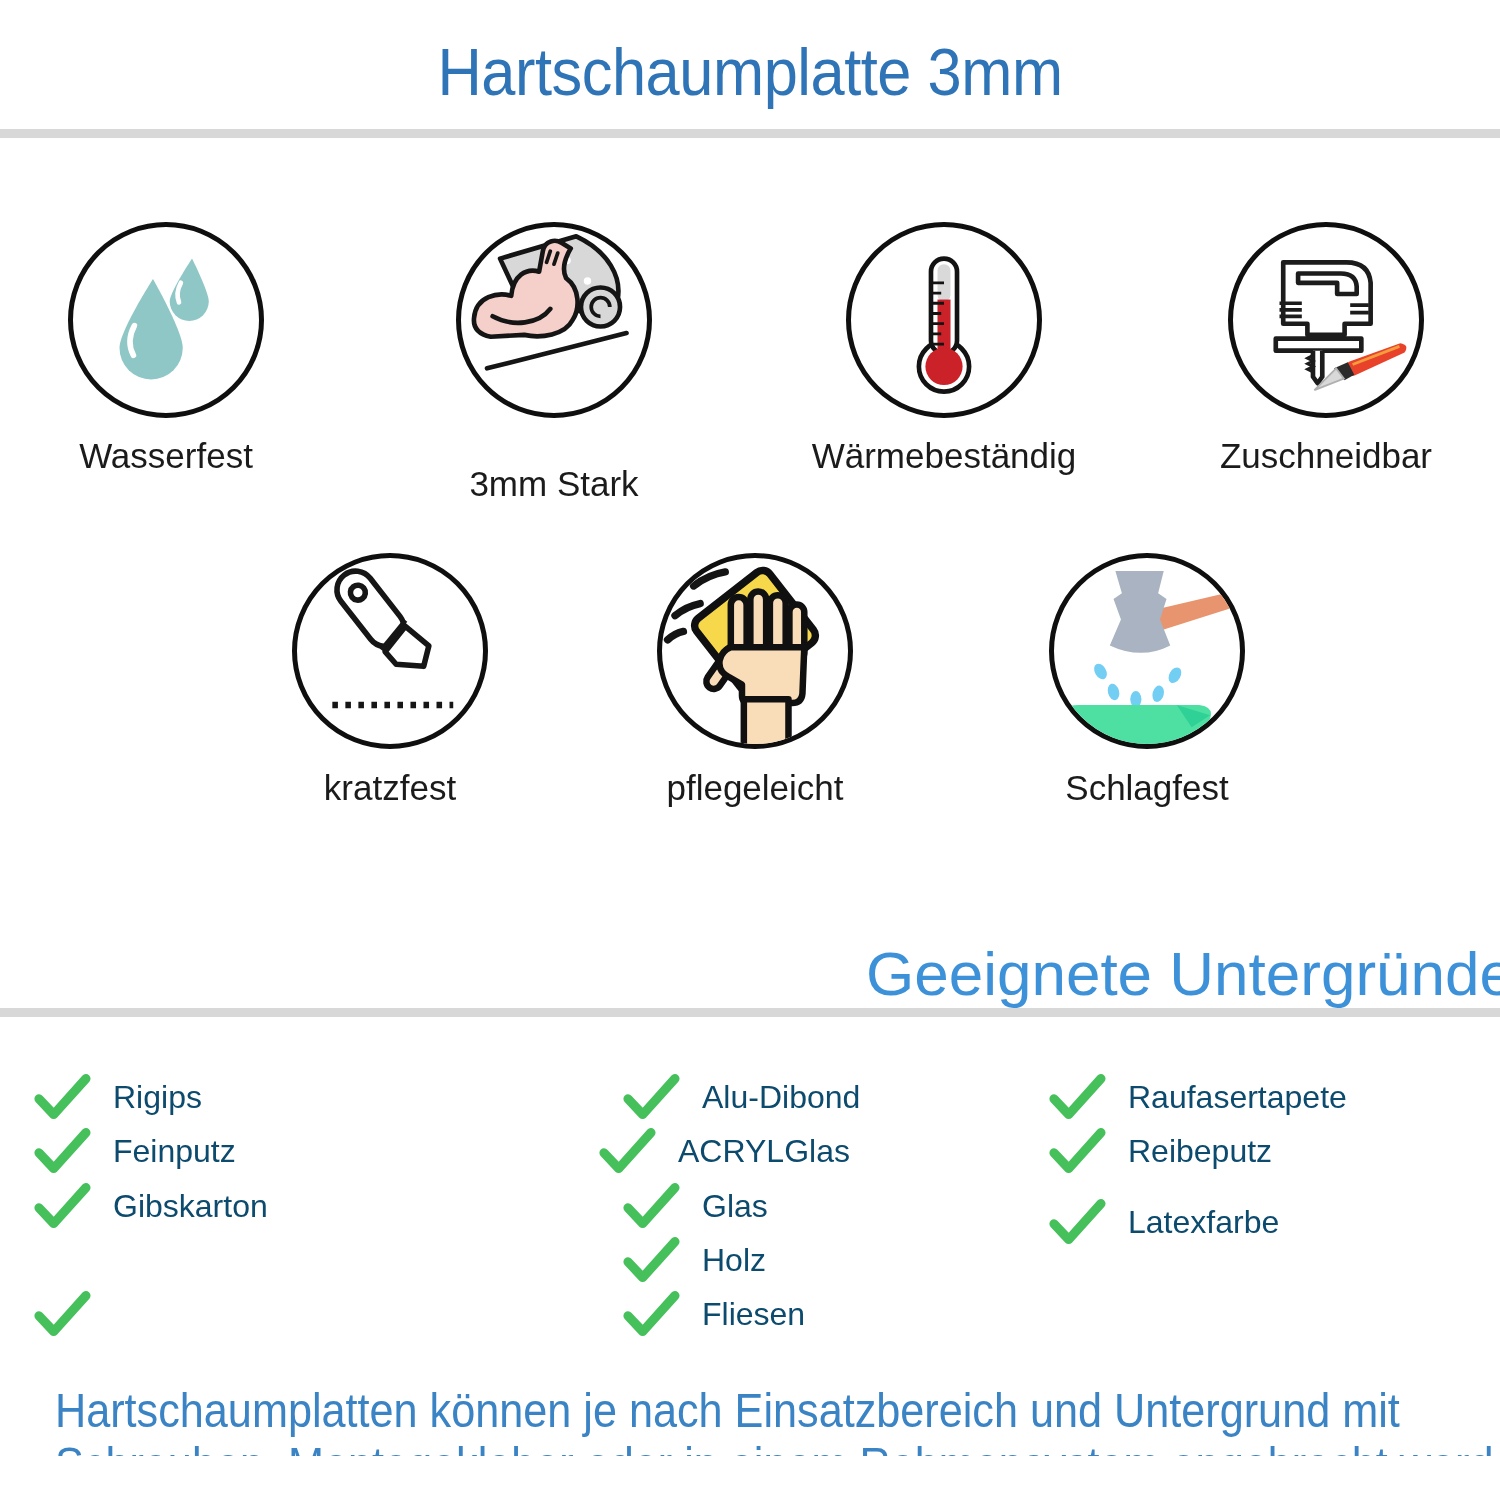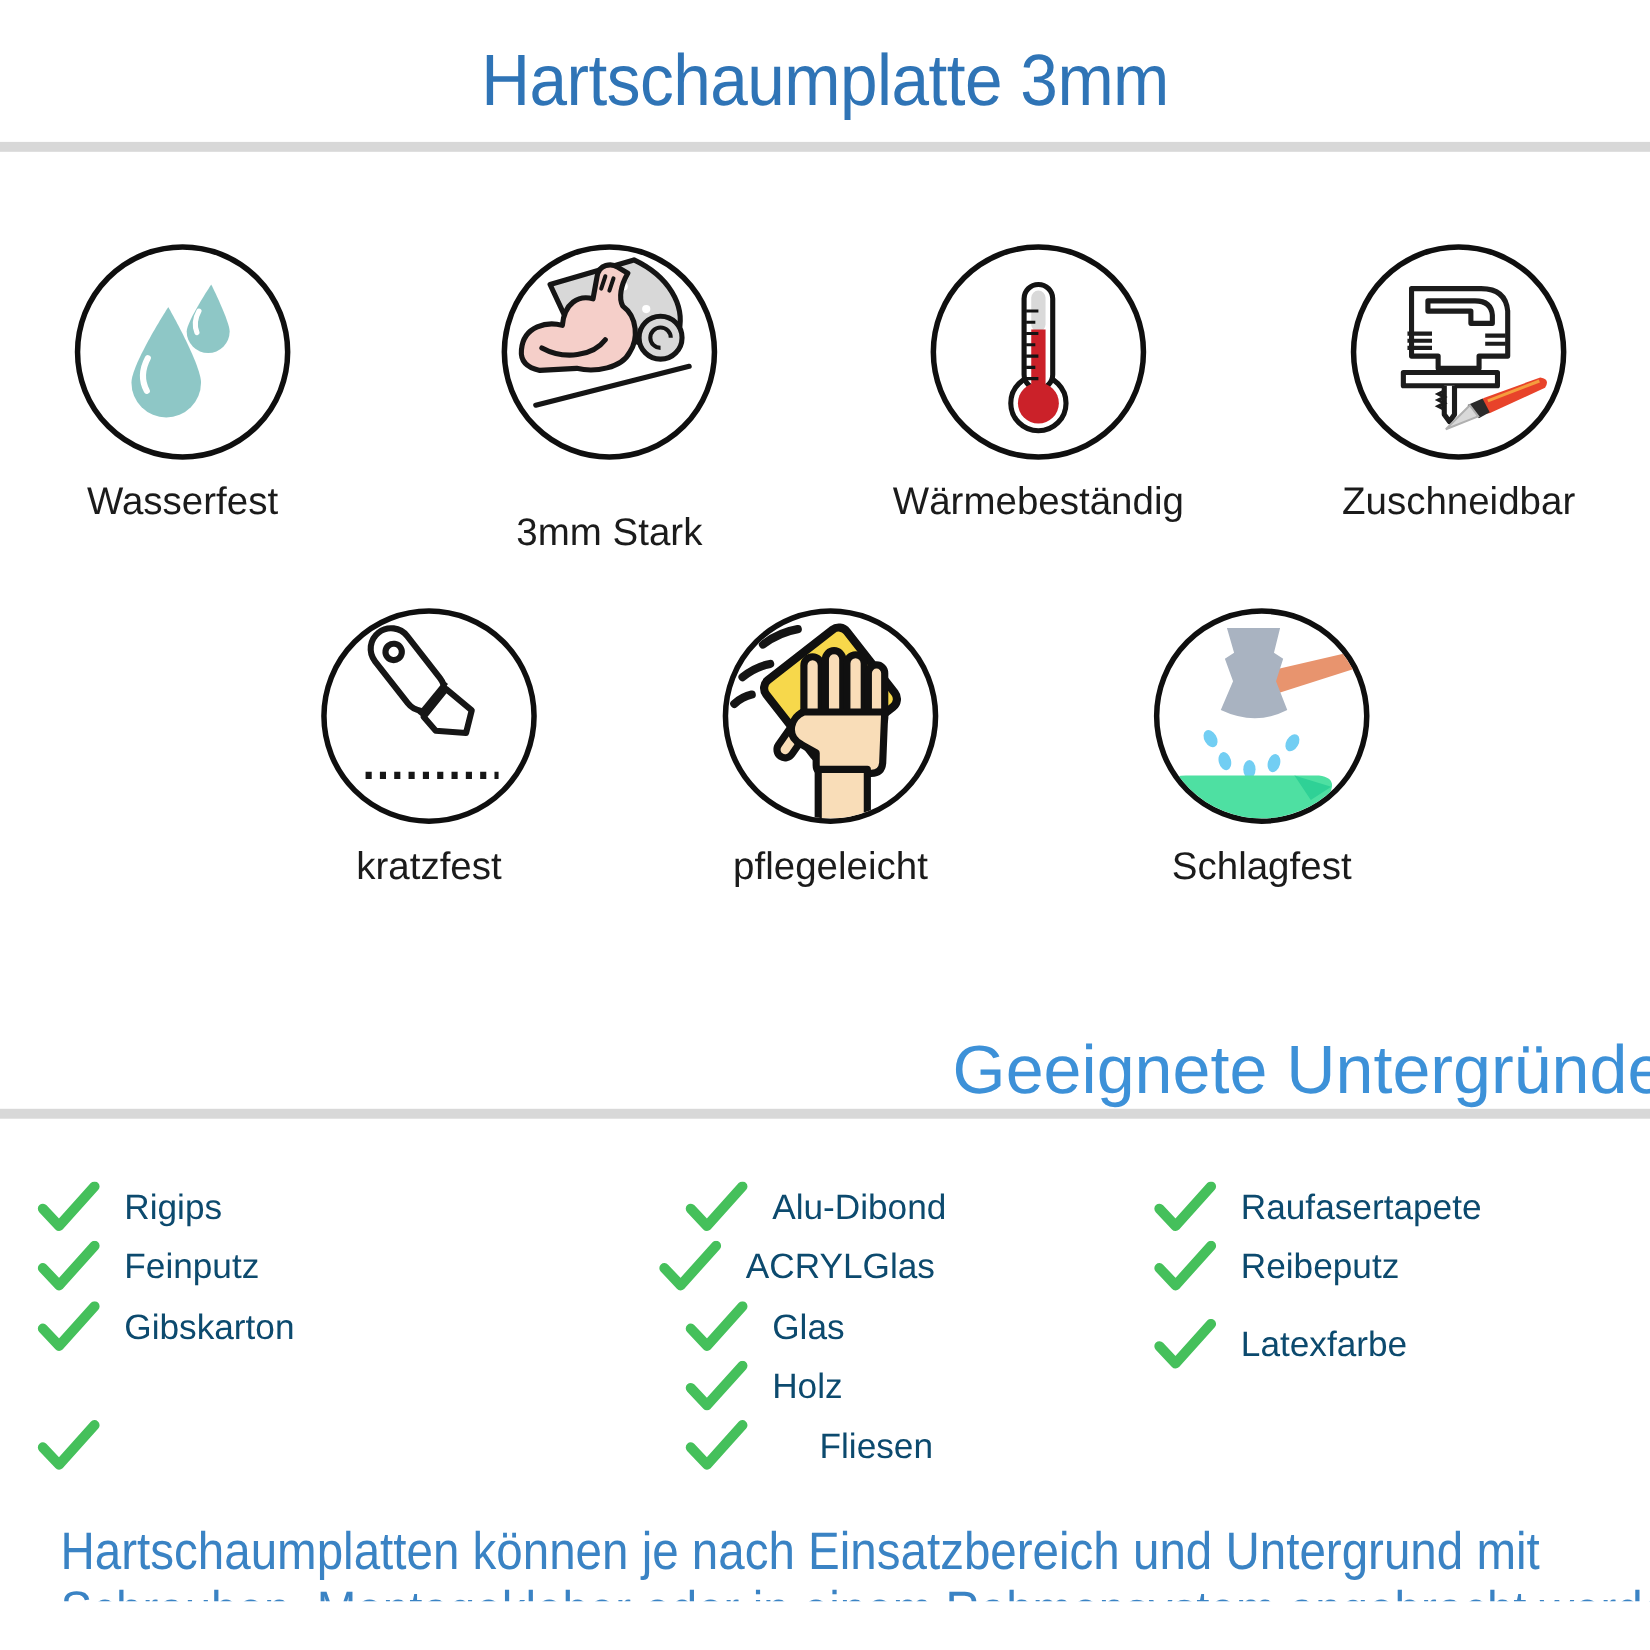--- a/index.html
+++ b/index.html
@@ -207,21 +207,21 @@
         <path d="M5 27 L21 44 L56 5" fill="none" stroke="#45c05b" stroke-width="10" stroke-linecap="round" stroke-linejoin="round"></path>
       </svg>
     <span>Glas</span>
   </div>
   <div class="li" style="left:622px;top:1235px;">
     <svg class="check" viewBox="0 0 60 50">
         <path d="M5 27 L21 44 L56 5" fill="none" stroke="#45c05b" stroke-width="10" stroke-linecap="round" stroke-linejoin="round"></path>
       </svg>
     <span>Holz</span>
   </div>
-  <div class="li" style="left:622px;top:1289px;gap:43px;">
+  <div class="li" style="left:622px;top:1289px;">
     <svg class="check" viewBox="0 0 60 50">
         <path d="M5 27 L21 44 L56 5" fill="none" stroke="#45c05b" stroke-width="10" stroke-linecap="round" stroke-linejoin="round"></path>
       </svg>
     <span>Fliesen</span>
   </div>
 
   <div class="li" style="left:1048px;top:1072px;">
     <svg class="check" viewBox="0 0 60 50">
         <path d="M5 27 L21 44 L56 5" fill="none" stroke="#45c05b" stroke-width="10" stroke-linecap="round" stroke-linejoin="round"></path>
       </svg>

